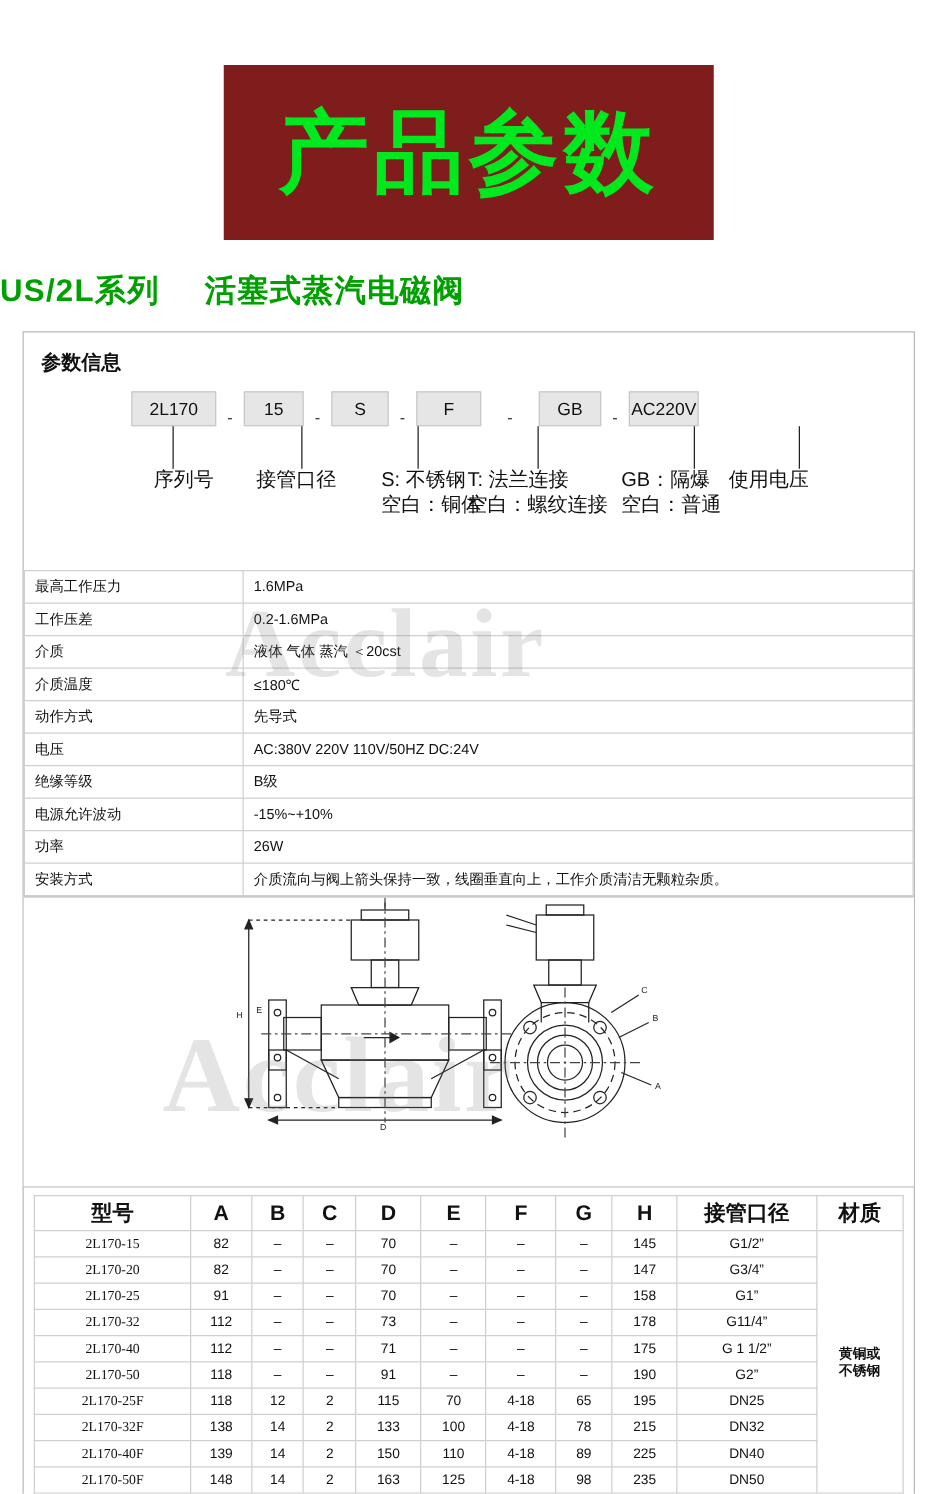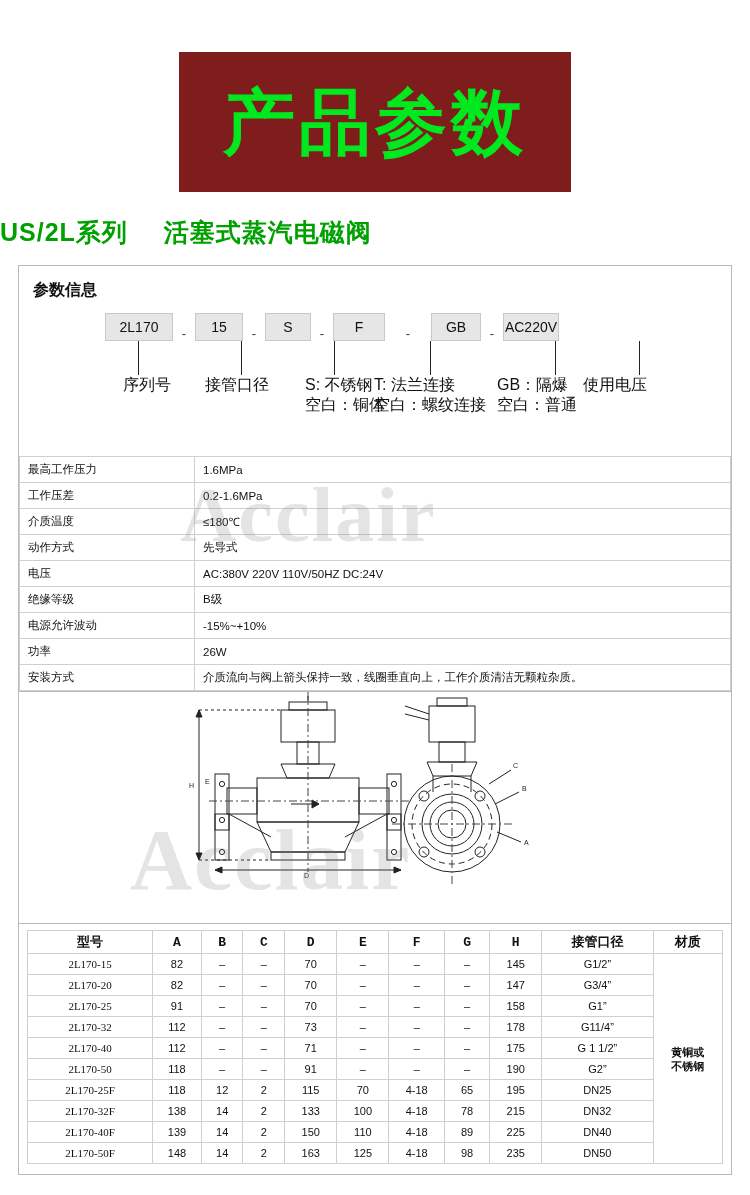--- a/index.html
+++ b/index.html
@@ -154,21 +154,21 @@
     font-size: 11px;
     text-align: center;
   }
   .dim-table th, .dim-table td {
     border: 1px solid #cfcfcf;
     height: 21px;
     padding: 2px 2px;
     color: #111;
     font-weight: normal;
   }
-  .dim-table th { font-weight: bold; font-size: 13px; font-family: Liberation Mono, monospace; }
+  .dim-table th { font-weight: bold; font-size: 17px; }
   .dim-table td.model { text-align: center; font-family: Liberation Serif, serif; }
   .dim-table td.mat {
     font-size: 11px;
     line-height: 14px;
     font-weight: bold;
   }
 
   
   .watermark {
     position: absolute;
@@ -258,20 +258,24 @@
     <tbody id="spec-body">
         <tr>
           <td class="k">最高工作压力</td>
           <td>1.6MPa</td>
         </tr>
         <tr>
           <td class="k">工作压差</td>
           <td>0.2-1.6MPa</td>
         </tr>
         <tr>
+          <td class="k">介质</td>
+          <td>液体 气体 蒸汽 ＜20cst</td>
+        </tr>
+        <tr>
           <td class="k">介质温度</td>
           <td>≤180℃</td>
         </tr>
         <tr>
           <td class="k">动作方式</td>
           <td>先导式</td>
         </tr>
         <tr>
           <td class="k">电压</td>
           <td>AC:380V 220V 110V/50HZ DC:24V</td>

